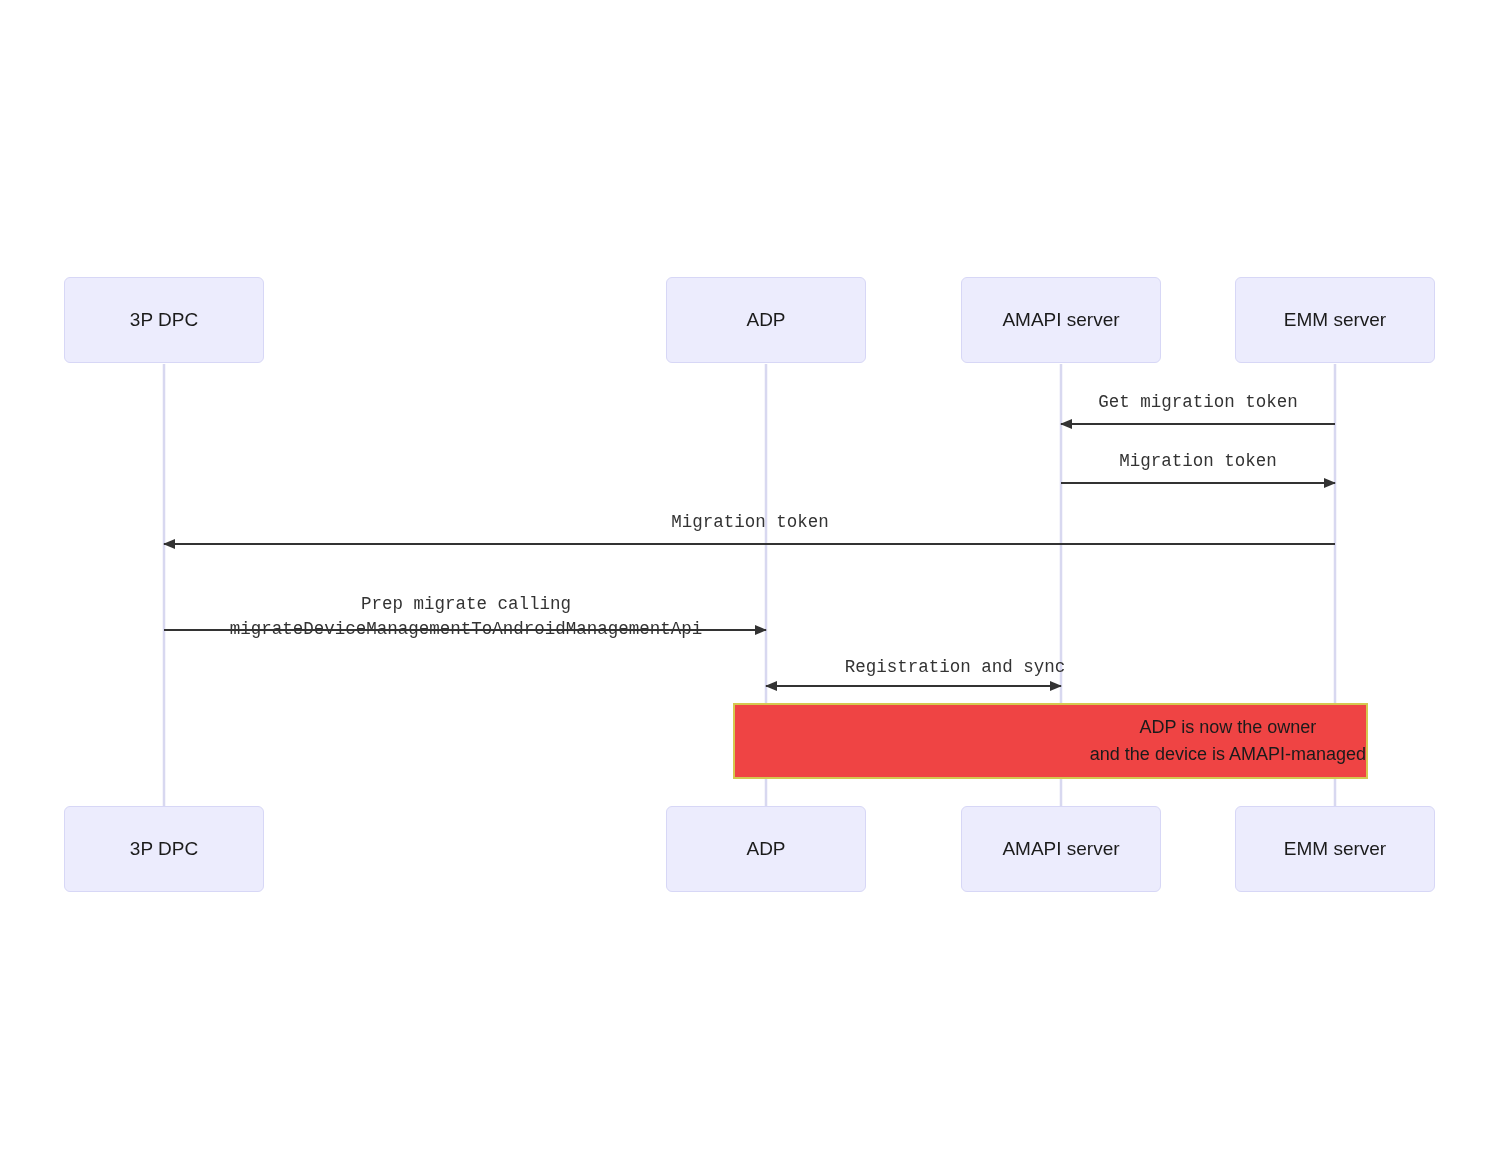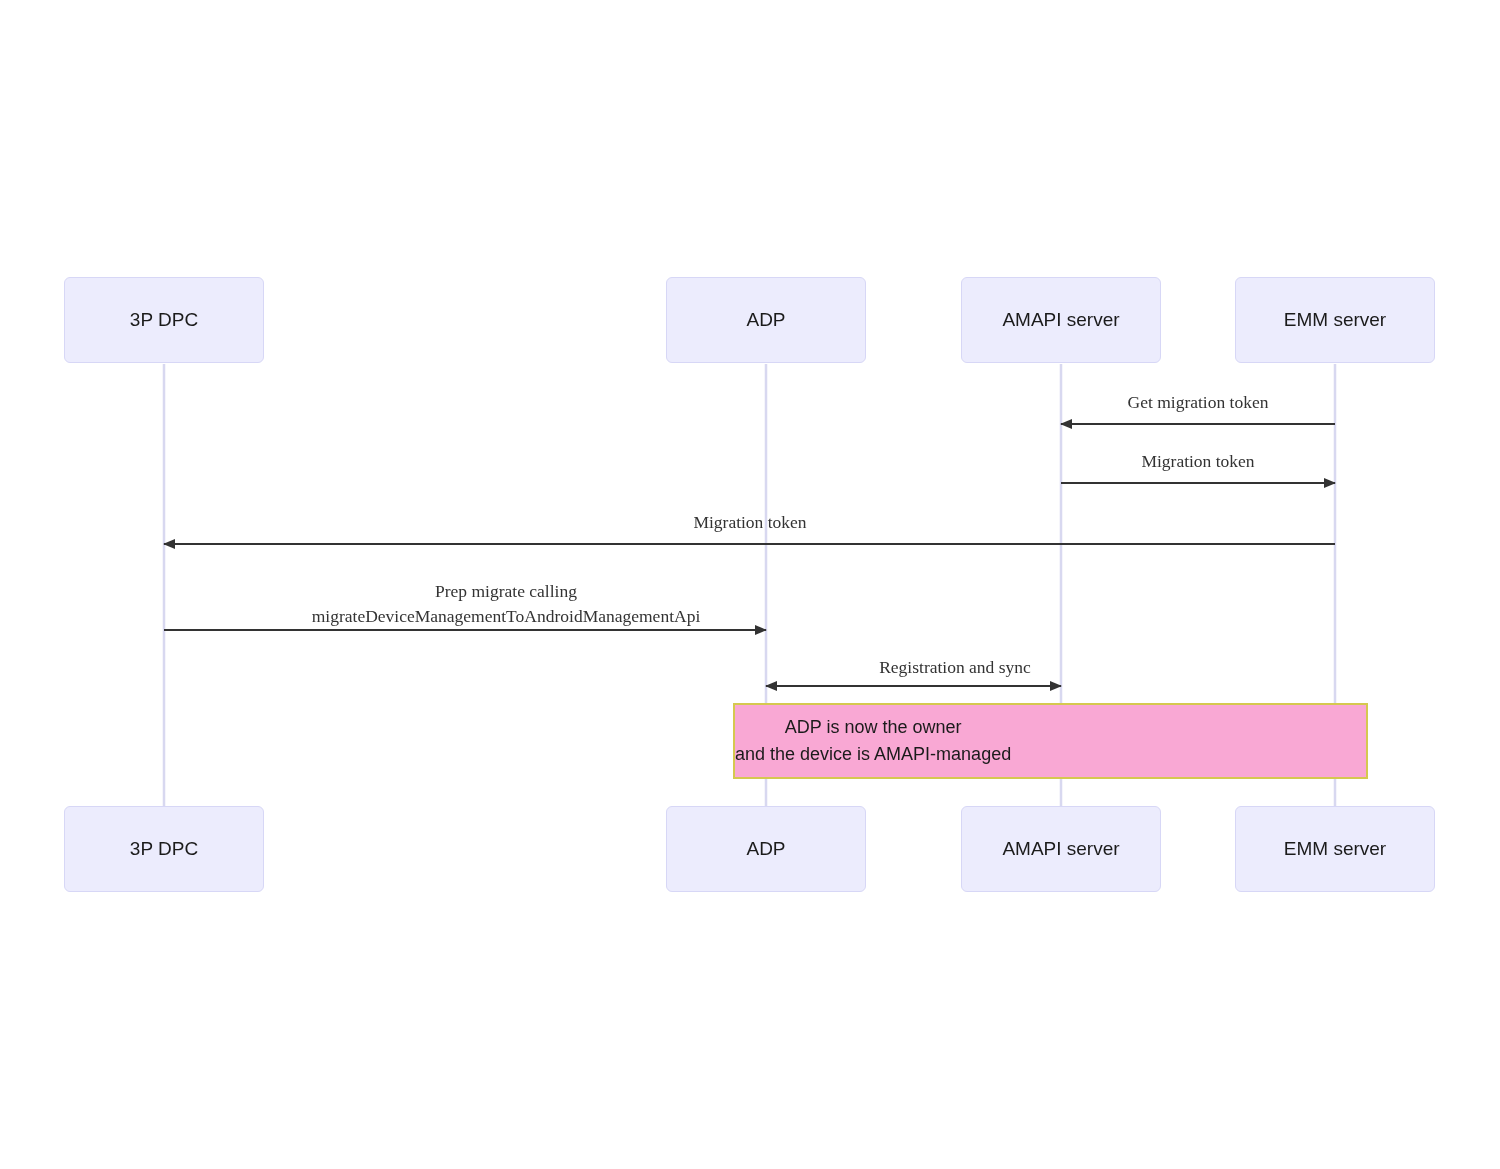--- a/index.html
+++ b/index.html
@@ -40,34 +40,34 @@
   .participant-label {
     font-size: 19px;
     color: #1b1b1b;
     font-family: "Liberation Sans", sans-serif;
     white-space: nowrap;
   }
   .msg-label {
     position: absolute;
     font-size: 17.5px;
     color: #333333;
-    font-family: Liberation Serif, serif;
+    font-family: Liberation Mono, monospace;
     text-align: center;
     white-space: pre;
     line-height: 25px;
     transform: translateX(-50%);
   }
   .note-box {
     position: absolute;
     box-sizing: border-box;
-    background: #f9a8d4;
+    background: #ef4444;
     border: 2px solid #d5c84f;
     display: flex;
     align-items: center;
-    justify-content: flex-start;
+    justify-content: flex-end;
     text-align: center;
   }
   .note-text {
     font-size: 18px;
     color: #1b1b1b;
     line-height: 27px;
     font-family: "Liberation Sans", sans-serif;
     white-space: pre-line;
   }
 </style>
@@ -125,21 +125,21 @@
         <span class="participant-label">AMAPI server</span>
       </div>
       <div class="participant-box" style="left: 1235px; top: 806px; width: 200px; height: 86px;">
         <span class="participant-label">EMM server</span>
       </div>
     </div>
   <div id="message-labels">
       <div class="msg-label" style="left: 1198px; top: 390px;">Get migration token</div>
       <div class="msg-label" style="left: 1198px; top: 449px;">Migration token</div>
       <div class="msg-label" style="left: 750px; top: 510px;">Migration token</div>
-      <div class="msg-label" style="left: 466px; top: 579px; margin-left: 40px;">Prep migrate calling
+      <div class="msg-label" style="left: 466px; top: 592px;">Prep migrate calling
 migrateDeviceManagementToAndroidManagementApi</div>
       <div class="msg-label" style="left: 913px; top: 655px; margin-left: 42px;">Registration and sync</div>
     </div>
   <div id="notes">
       <div class="note-box" style="left: 733px; top: 703px; width: 635px; height: 76px;">
         <div class="note-text">ADP is now the owner
 and the device is AMAPI-managed</div>
       </div>
     </div>
 

